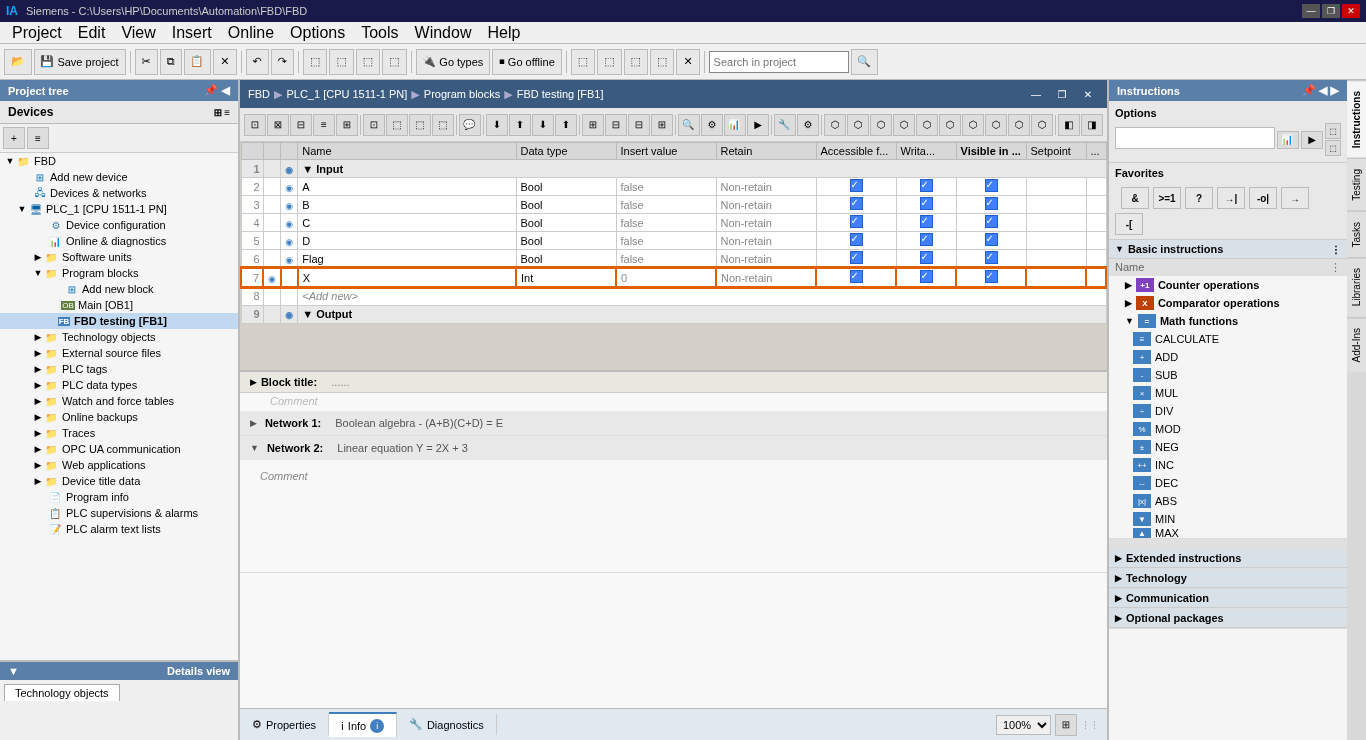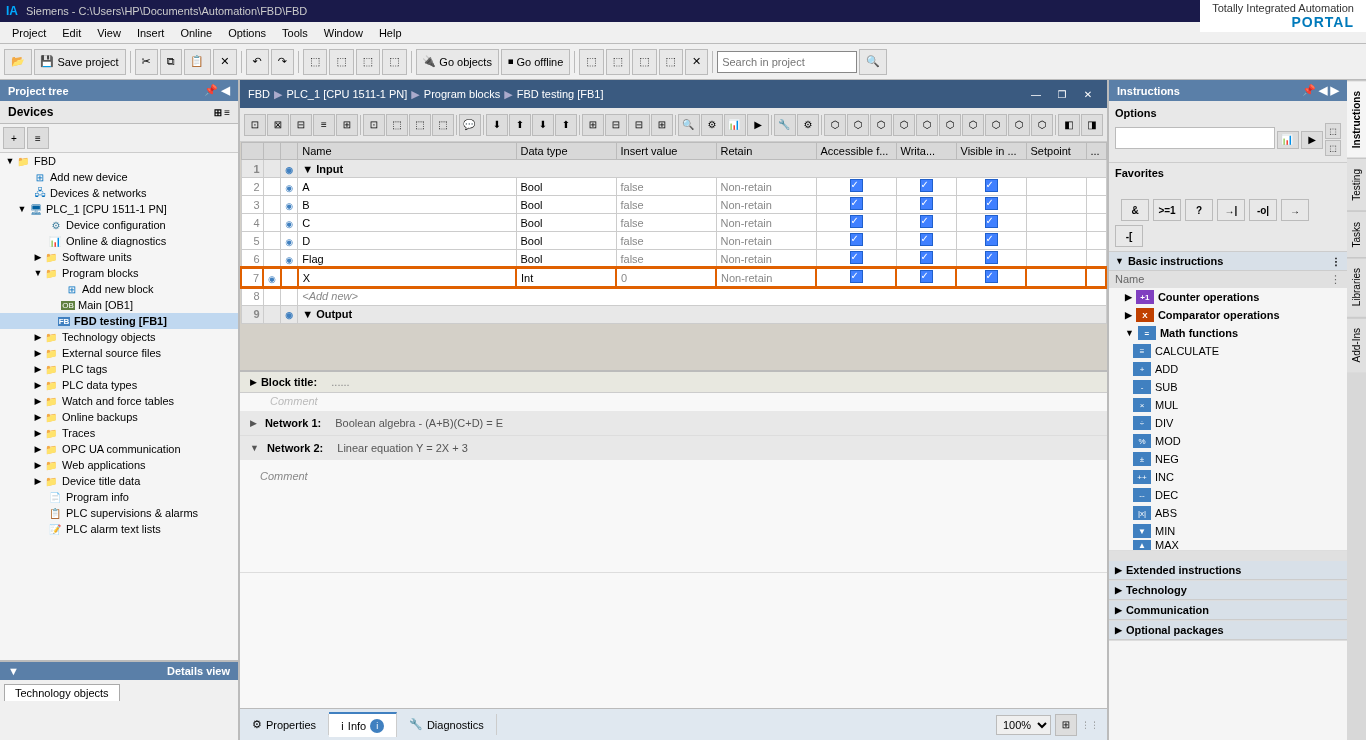--- a/index.html
+++ b/index.html
@@ -7,21 +7,21 @@
 
     
     #titlebar { height: 22px; background: #1a1a4a; display: flex; align-items: center; padding: 0 6px; color: white; font-size: 11px; }
     #titlebar .logo { color: #00aaff; font-weight: bold; margin-right: 8px; font-size: 12px; }
     #titlebar .win-btns { display: flex; gap: 2px; }
     #titlebar .win-btn { width: 18px; height: 14px; background: #555; color: white; display: flex; align-items: center; justify-content: center; font-size: 9px; cursor: pointer; }
     #titlebar .win-btn.close { background: #c00; }
 
     
     #menubar { height: 22px; background: #f0f0f0; border-bottom: 1px solid #bbb; display: flex; align-items: center; padding: 0 4px; }
-    #menubar span { padding: 2px 8px; cursor: pointer; font-size: 11px; }
+    #menubar span { padding: 2px 8px; cursor: pointer; font-size: 16px; }
 
     
     #toolbar { height: 36px; background: #f0f0f0; border-bottom: 1px solid #bbb; display: flex; align-items: center; padding: 0 4px; gap: 2px; }
     .tb-btn { height: 26px; padding: 2px 6px; background: #e8e8e8; border: 1px solid #bbb; cursor: pointer; display: flex; align-items: center; gap: 3px; font-size: 11px; white-space: nowrap; }
     .tb-sep { width: 1px; height: 22px; background: #bbb; margin: 0 2px; }
     .tb-search { height: 22px; width: 140px; border: 1px solid #888; padding: 0 4px; background: white; }
 
     
     #main { display: flex; height: calc(740px - 22px - 22px - 36px); }
 
@@ -109,24 +109,20 @@
     #interface-scroll { height: 230px; overflow-y: auto; overflow-x: auto; }
   </style>
 </head>
 <body>
 
 <div id="titlebar" style="position:relative;">
   <span class="logo">IA</span>
   <span style="font-size:11px; color:#ccc;">Siemens - C:\Users\HP\Documents\Automation\FBD\FBD</span>
   <div style="flex:1;"></div>
 
-  <div style="background:white; position:absolute; right:0; top:0; padding:2px 12px; text-align:right; z-index:10;">
-    <div style="font-size:11px; color:#333;">Totally Integrated Automation</div>
-    <div style="font-size:14px; color:#007abb; font-weight:bold; letter-spacing:1px;">PORTAL</div>
-  </div>
   <div class="win-btns">
     <div class="win-btn">—</div>
     <div class="win-btn">❐</div>
     <div class="win-btn close">✕</div>
   </div>
 </div>
 
 <div id="menubar">
   <span>Project</span>
   <span>Edit</span>
@@ -149,21 +145,21 @@
   <button class="tb-btn">✕</button>
   <div class="tb-sep"></div>
   <button class="tb-btn">↶</button>
   <button class="tb-btn">↷</button>
   <div class="tb-sep"></div>
   <button class="tb-btn">⬚</button>
   <button class="tb-btn">⬚</button>
   <button class="tb-btn">⬚</button>
   <button class="tb-btn">⬚</button>
   <div class="tb-sep"></div>
-  <button class="tb-btn">🔌 <span>Go objects</span></button>
+  <button class="tb-btn">🔌 <span>Go types</span></button>
   <button class="tb-btn">⏹ <span>Go offline</span></button>
   <div class="tb-sep"></div>
   <button class="tb-btn">⬚</button>
   <button class="tb-btn">⬚</button>
   <button class="tb-btn">⬚</button>
   <button class="tb-btn">⬚</button>
   <button class="tb-btn">✕</button>
   <div class="tb-sep"></div>
   <input class="tb-search" type="text" placeholder="Search in project" style="">
   <button class="tb-btn">🔍</button>
@@ -423,21 +419,21 @@
             <tr>
               <th style="width:22px; background:#d8d8d8; border:1px solid #bbb;"></th>
               <th style="width:12px; background:#d8d8d8; border:1px solid #bbb;"></th>
               <th style="width:12px; background:#d8d8d8; border:1px solid #bbb;"></th>
               <th style="background:#d8d8d8; border:1px solid #bbb; text-align:left; padding:2px 4px;">Name</th>
               <th style="width:100px; background:#d8d8d8; border:1px solid #bbb; text-align:left; padding:2px 4px;">Data type</th>
               <th style="width:100px; background:#d8d8d8; border:1px solid #bbb; text-align:left; padding:2px 4px;">Insert value</th>
               <th style="width:100px; background:#d8d8d8; border:1px solid #bbb; text-align:left; padding:2px 4px;">Retain</th>
               <th style="width:80px; background:#d8d8d8; border:1px solid #bbb; text-align:left; padding:2px 4px;">Accessible f...</th>
               <th style="width:60px; background:#d8d8d8; border:1px solid #bbb; text-align:left; padding:2px 4px;">Writa...</th>
-              <th style="width:70px; background:#d8d8d8; border:1px solid #bbb; text-align:left; padding:2px 4px;">Visible in ...</th>
+              <th style="width:70px; background:#d8d8d8; border:1px solid #bbb; text-align:left; padding:2px 4px;font-weight:bold;">Visible in ...</th>
               <th style="width:60px; background:#d8d8d8; border:1px solid #bbb; text-align:left; padding:2px 4px;">Setpoint</th>
               <th style="width:20px; background:#d8d8d8; border:1px solid #bbb;">...</th>
             </tr>
           </thead>
           <tbody>
 
             <tr class="section-header">
               <td style="text-align:right; color:#888; padding:1px 3px;">1</td>
               <td></td>
               <td><span style="color:#4080c0; font-size:9px;">◉</span></td>
@@ -642,21 +638,21 @@
         <button class="inst-tb-btn">📊</button>
         <button class="inst-tb-btn">▶</button>
         <div style="display:flex; flex-direction:column; margin-left:auto; gap:1px;">
           <button class="inst-tb-btn" style="width:16px; height:16px; font-size:8px;">⬚</button>
           <button class="inst-tb-btn" style="width:16px; height:16px; font-size:8px;">⬚</button>
         </div>
       </div>
     </div>
 
     <div style="background:#e8e8e8; border-bottom:1px solid #ccc; padding:4px 6px;">
-      <div style="display:flex; align-items:center; justify-content:space-between; margin-bottom:16px;">
+      <div style="display:flex; align-items:center; justify-content:space-between; margin-bottom:4px;">
         <strong>Favorites</strong>
       </div>
       <div class="favorites-row">
         <button class="fav-btn">&amp;</button>
         <button class="fav-btn">&gt;=1</button>
         <button class="fav-btn">?</button>
         <button class="fav-btn">→|</button>
         <button class="fav-btn">-o|</button>
         <button class="fav-btn">→</button>
       </div>

